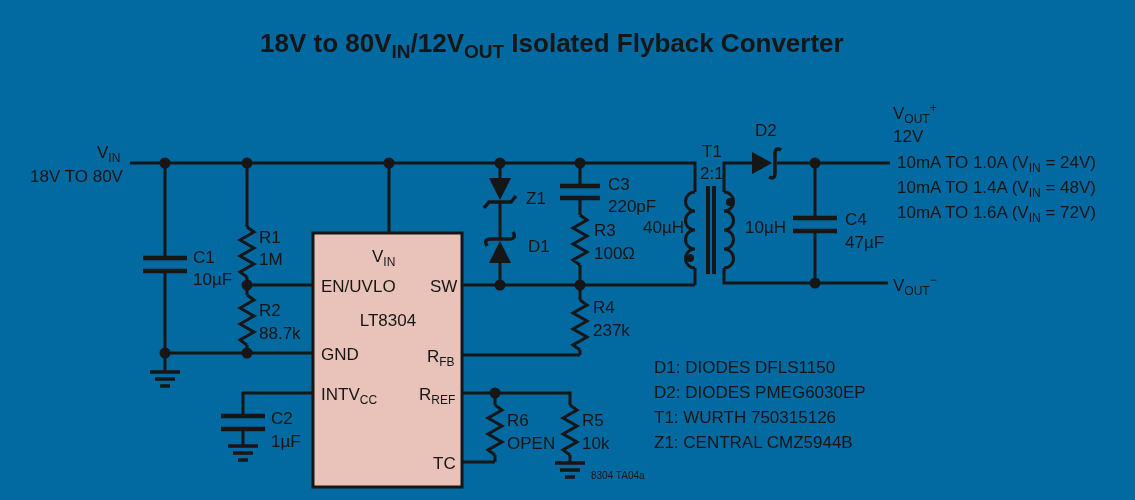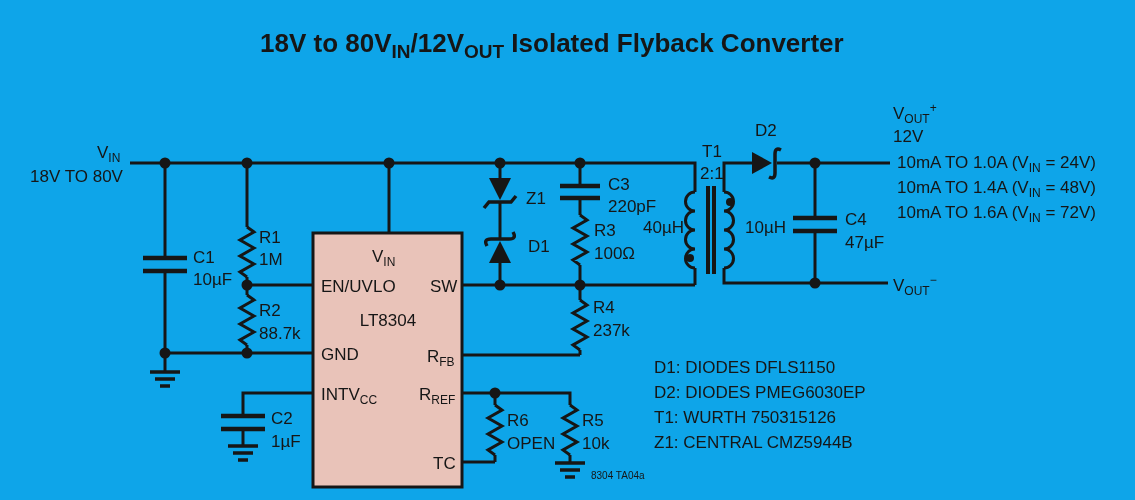--- a/index.html
+++ b/index.html
@@ -1,16 +1,16 @@
 <!DOCTYPE html>
 <html><head>
 <meta charset="utf-8">
 <style>
   html,body{margin:0;padding:0;background:#ffffff;}
-  .stage{position:relative;width:1135px;height:500px;background:#0ea5e9;overflow:hidden;
+  .stage{position:relative;width:1135px;height:500px;background:#0369a1;overflow:hidden;
          font-family:"Liberation Sans", sans-serif;}
   svg text{font-family:"Liberation Sans", sans-serif;fill:#161616;}
   .w{stroke:#161616;stroke-width:3;fill:none;stroke-linecap:butt;stroke-linejoin:miter;}
   .p{stroke:#161616;stroke-width:4.5;fill:none;}
   .sym{stroke:#161616;stroke-width:3.5;fill:none;}
   .core{stroke:#161616;stroke-width:4;fill:none;}
   .fillb{fill:#161616;stroke:none;}
   .t{font-size:17px;}
   .ts{font-size:12px;}
   .ttl{font-size:26px;font-weight:bold;}

